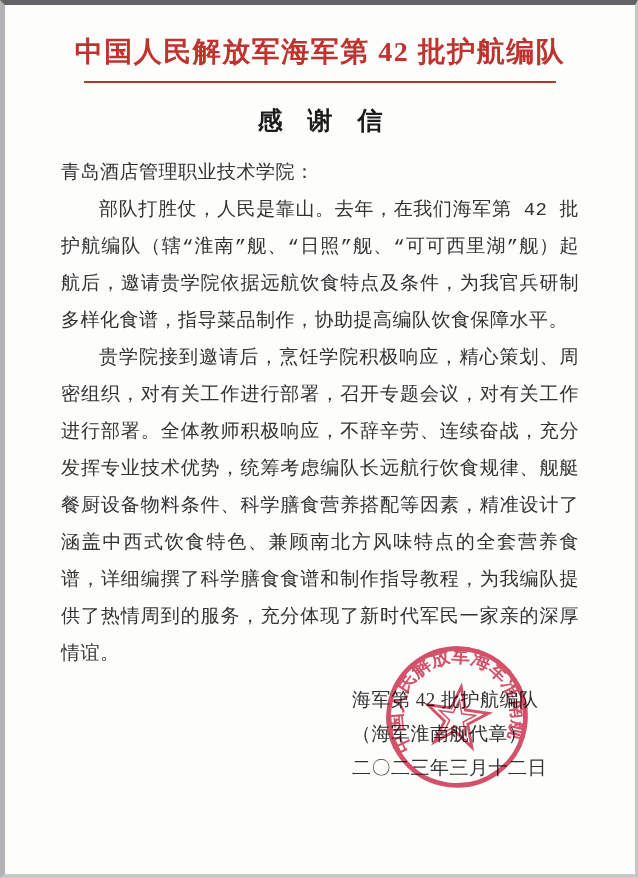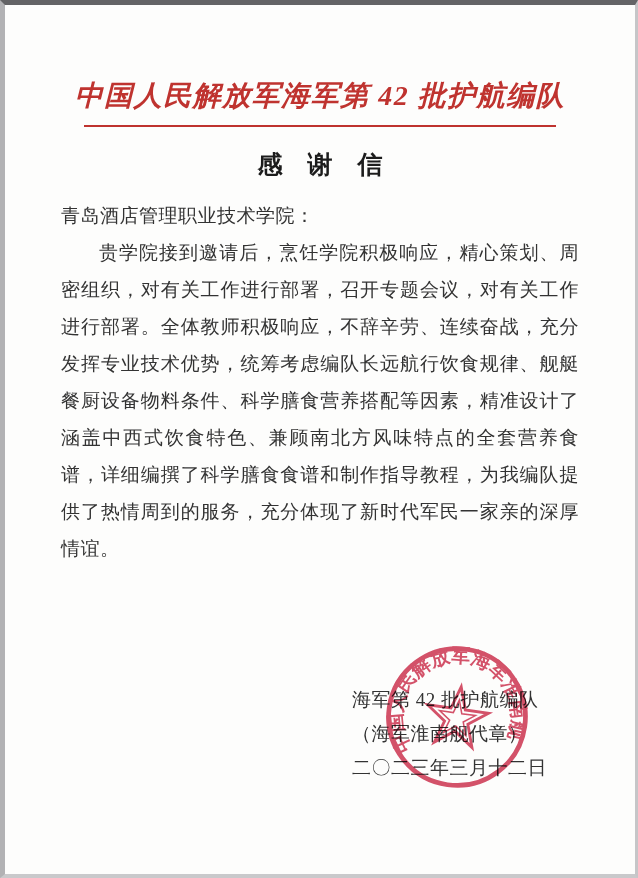--- a/index.html
+++ b/index.html
@@ -18,23 +18,22 @@
     width:638px;height:878px;
     box-sizing:border-box;
     background:#fdfdfc;
     border-top:5px solid #646466;
     border-left:5px solid #b2b2b4;
     border-right:3px solid #c6c6c8;
     border-bottom:4px solid #c9c9cb;
     overflow:hidden;
   }
   .letterhead{
-    padding-top:72px;
+    padding-top:28px;
     text-align:center;
-    font-style:italic;
   }
   .letterhead-title{
     color:var(--red);
     font-size:28px;
     font-weight:bold;
     letter-spacing:1.5px;
     line-height:38px;
   }
   .title-rule{
     width:472px;height:2px;
@@ -99,20 +98,21 @@
 
   <div class="letterhead">
     <div class="letterhead-title">中国人民解放军海军第 42 批护航编队</div>
     <div class="title-rule"></div>
   </div>
 
   <div class="subject">感谢信</div>
 
   <div class="letter-body">
     <p class="addressee">青岛酒店管理职业技术学院：</p>
+    <p>部队打胜仗，人民是靠山。去年，在我们海军第 42 批护航编队（辖“淮南”舰、“日照”舰、“可可西里湖”舰）起航后，邀请贵学院依据远航饮食特点及条件，为我官兵研制多样化食谱，指导菜品制作，协助提高编队饮食保障水平。</p>
     <p>贵学院接到邀请后，烹饪学院积极响应，精心策划、周密组织，对有关工作进行部署，召开专题会议，对有关工作进行部署。全体教师积极响应，不辞辛劳、连续奋战，充分发挥专业技术优势，统筹考虑编队长远航行饮食规律、舰艇餐厨设备物料条件、科学膳食营养搭配等因素，精准设计了涵盖中西式饮食特色、兼顾南北方风味特点的全套营养食谱，详细编撰了科学膳食食谱和制作指导教程，为我编队提供了热情周到的服务，充分体现了新时代军民一家亲的深厚情谊。</p>
   </div>
 
   <div class="signature">
     <div>海军第 42 批护航编队</div>
     <div>（海军淮南舰代章）</div>
     <div>二〇二三年三月十二日</div>
   </div>
 
   <div class="seal">

